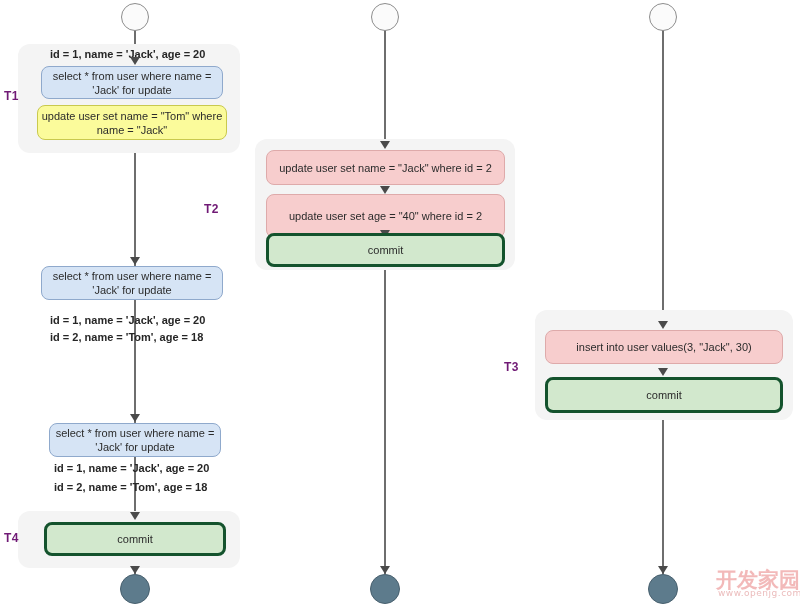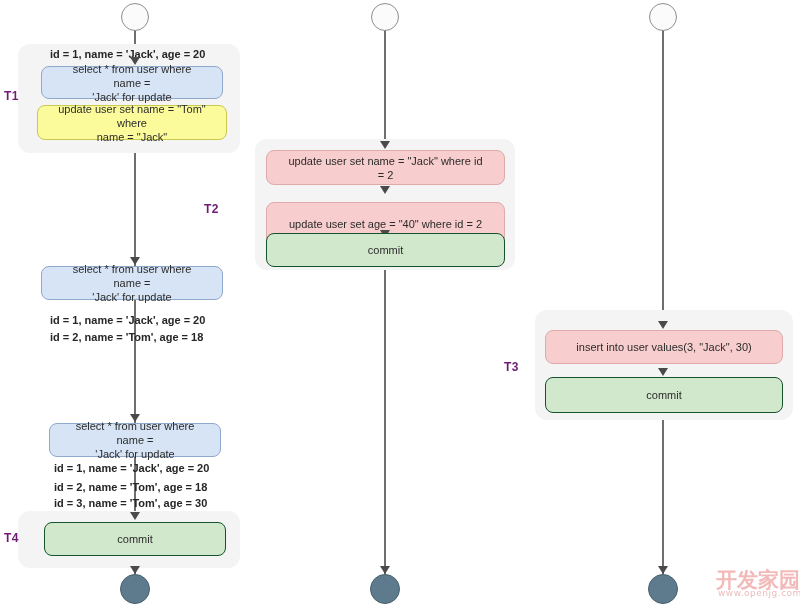--- a/index.html
+++ b/index.html
@@ -75,38 +75,38 @@
     position: absolute;
     box-sizing: border-box;
     border-radius: 8px;
     display: flex;
     align-items: center;
     justify-content: center;
     text-align: center;
     font-size: 11px;
     line-height: 14px;
     color: #2b2b2b;
-    padding: 2px 20px;
+    padding: 2px 0;
     white-space: pre-line;
   }
   .stmt.blue {
     background: #d6e4f5;
     border: 1px solid #8fa9cc;
   }
   .stmt.yellow {
     background: #fbfb9b;
     border: 1px solid #c9c94e;
   }
   .stmt.red {
     background: #f7cdcd;
     border: 1px solid #deaaaa;
   }
   .stmt.green {
     background: #d2e8cd;
-    border: 1px solid #14532d;
+    border: 3px solid #14532d;
   }
 
   
   .result-row {
     position: absolute;
     font-size: 11px;
     line-height: 14px;
     color: #262626;
     white-space: nowrap;
     font-weight: bold;
@@ -180,42 +180,41 @@
   <div class="stmt blue" style="left:41px; top:266px; width:182px; height:34px;">select * from user where name =
 'Jack' for update</div>
   <div class="result-row" style="left:50px; top:313px;">id = 1, name = 'Jack', age = 20</div>
   <div class="result-row" style="left:50px; top:330px;">id = 2, name = 'Tom', age = 18</div>
 
   <div class="arrowhead" style="left:130px; top:414px;"></div>
   <div class="stmt blue" style="left:49px; top:423px; width:172px; height:34px;">select * from user where name =
 'Jack' for update</div>
   <div class="result-row" style="left:54px; top:461px;">id = 1, name = 'Jack', age = 20</div>
   <div class="result-row" style="left:54px; top:480px;">id = 2, name = 'Tom', age = 18</div>
-  <div class="result-row" style="left:54px; top:496px;">id = 3, name = 'Tom', age = 30</div>
 
   <div class="txn-group" style="left:18px; top:511px; width:222px; height:57px;"></div>
   <div class="txn-label" style="left:4px; top:531px;">T4</div>
   <div class="arrowhead" style="left:130px; top:512px;"></div>
   <div class="stmt green" style="left:44px; top:522px; width:182px; height:34px;">commit</div>
 
   <div class="arrowhead" style="left:130px; top:566px;"></div>
   <div class="end-node" style="left:120px; top:574px;"></div>
 
   <div class="lifeline" style="left:384px; top:30px; height:544px;"></div>
 
   <div class="start-node" style="left:371px; top:3px;"></div>
 
   <div class="txn-group" style="left:255px; top:139px; width:260px; height:131px;"></div>
   <div class="txn-label" style="left:204px; top:202px;">T2</div>
 
   <div class="arrowhead" style="left:380px; top:141px;"></div>
   <div class="stmt red" style="left:266px; top:150px; width:239px; height:35px;">update user set name = "Jack" where id = 2</div>
 
   <div class="arrowhead" style="left:380px; top:186px;"></div>
-  <div class="stmt red" style="left:266px; top:202px; width:239px; height:44px;">update user set age = "40" where id = 2</div>
+  <div class="stmt red" style="left:266px; top:194px; width:239px; height:44px;">update user set age = "40" where id = 2</div>
 
   <div class="arrowhead" style="left:380px; top:230px;"></div>
   <div class="stmt green" style="left:266px; top:233px; width:239px; height:34px;">commit</div>
 
   <div class="arrowhead" style="left:380px; top:566px;"></div>
   <div class="end-node" style="left:370px; top:574px;"></div>
 
   <div class="lifeline" style="left:662px; top:30px; height:544px;"></div>
 
   <div class="start-node" style="left:649px; top:3px;"></div>

